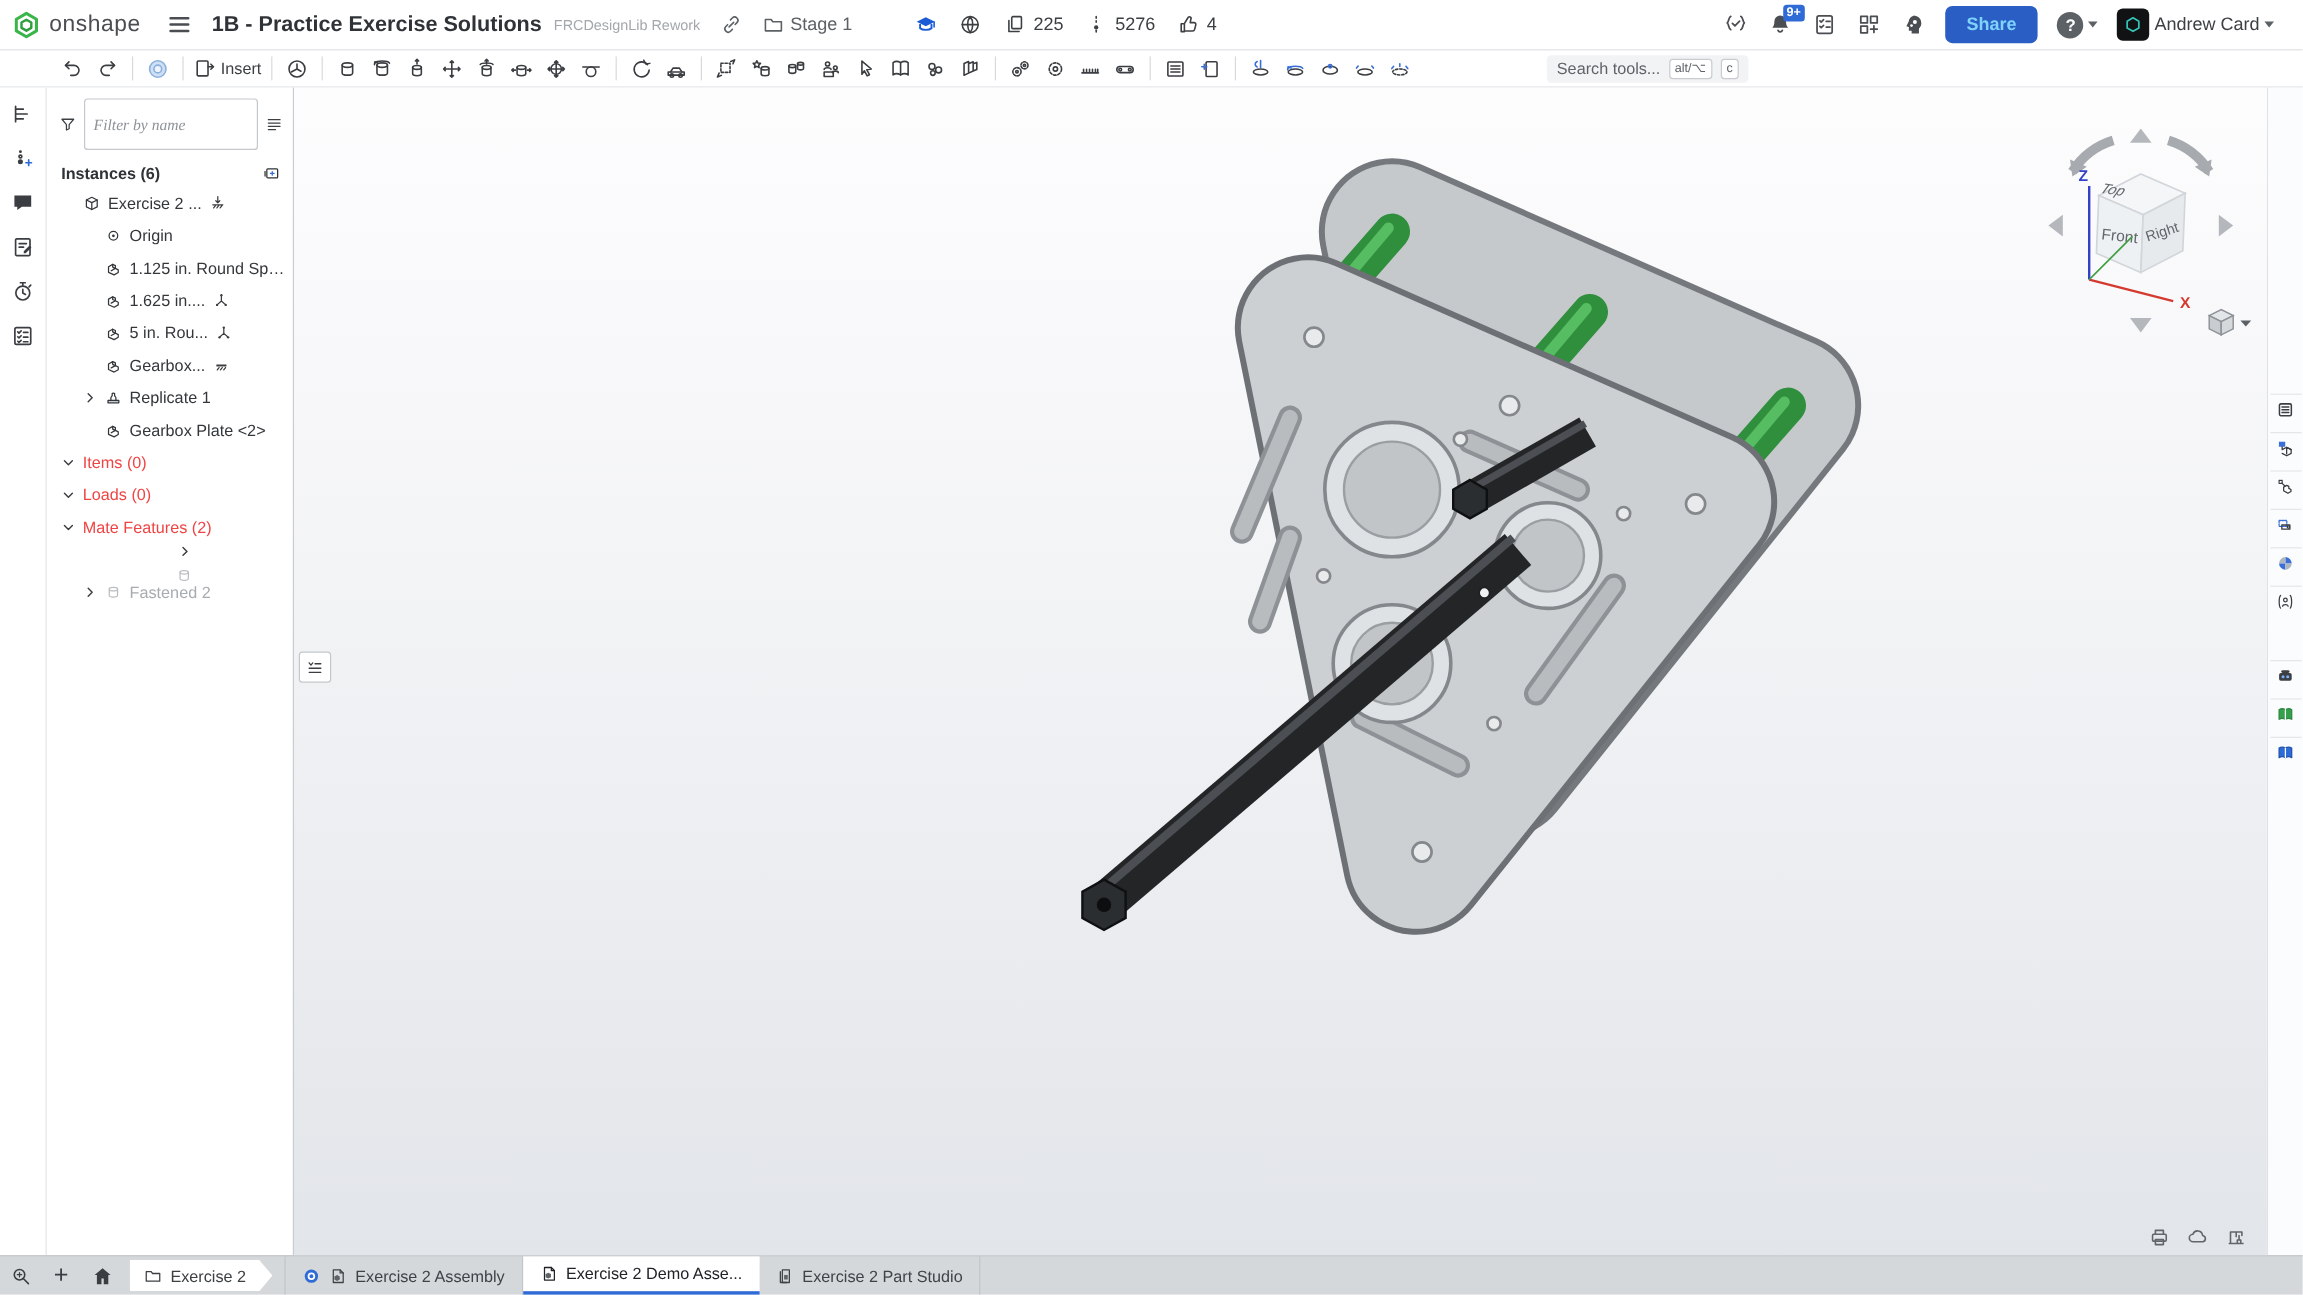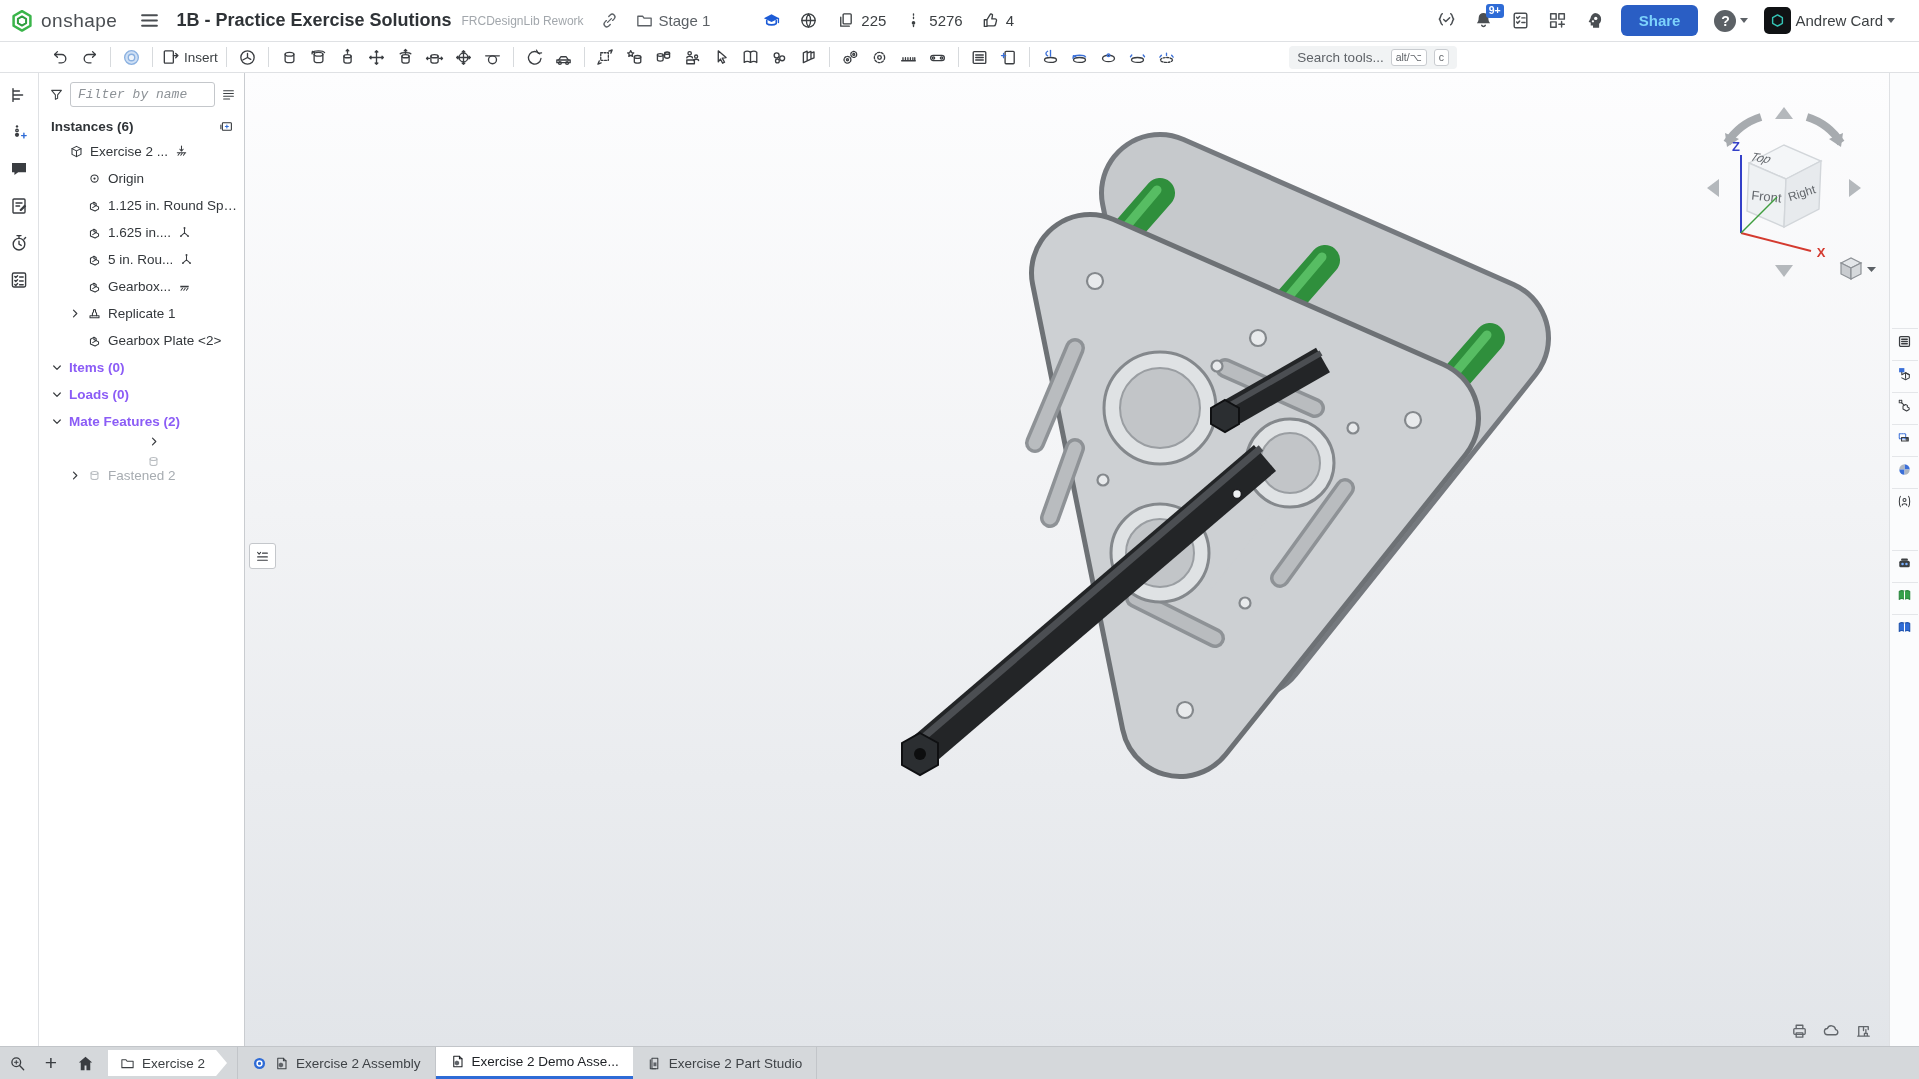--- a/index.html
+++ b/index.html
@@ -46,31 +46,31 @@
   .kbd{font-size:10.5px;color:#5f6368;background:#fff;border:1px solid #c9ccd0;border-radius:3px;padding:0 4px;line-height:15px;}
 
   
   .main{flex:1;display:flex;min-height:0;}
   .rail{width:var(--railw);border-right:1px solid var(--line);display:flex;flex-direction:column;align-items:center;padding-top:12px;gap:17px;flex:0 0 auto;background:#fff;}
   .railbtn{border:none;background:none;color:#3a3d41;cursor:pointer;}
   .railbtn .ic{width:20px;height:20px;}
 
   .panel{width:calc(var(--panelw) - var(--railw));border-right:1px solid var(--line2);background:#fff;flex:0 0 auto;display:flex;flex-direction:column;padding-top:9px;}
   .filter-row{display:flex;align-items:center;gap:6px;padding:0 8px 8px 10px;}
-  .filter-input{flex:1;height:25px;border:1px solid #c4c7cb;border-radius:3px;font-family:Liberation Mono, monospace;font-size:13px;font-style:italic;color:#6b7075;padding:0 7px;min-width:0;}
+  .filter-input{flex:1;height:43px;border:1px solid #c4c7cb;border-radius:3px;font-family:Liberation Serif, serif;font-size:13px;font-style:italic;color:#6b7075;padding:0 7px;min-width:0;}
   .filter-input::placeholder{color:#8d9297;font-style:italic;}
   .panel-h{display:flex;align-items:flex-start;justify-content:space-between;padding:4px 10px 4px 12px;font-size:13.5px;font-weight:700;color:#2f3337;}
   .tree{font-size:13.5px;color:#33373b;overflow:hidden;}
   .trow{display:flex;align-items:center;height:27px;gap:6px;cursor:pointer;padding-right:6px;}
   .trow .chev{width:12px;flex:0 0 12px;display:flex;justify-content:center;color:#3a3d41;}
   .trow .lbl{white-space:nowrap;overflow:hidden;text-overflow:ellipsis;}
   .trow .badge{color:#3a3d41;display:flex;}
   .trow.muted .lbl{color:#a7acb1;}
   .trow.muted{color:#b4b9bd;}
-  .trow.section .lbl{color:#8b5cf6;font-weight:bold;}
+  .trow.section .lbl{color:#ef4444;}
 
   .viewport{position:relative;flex:1;background:linear-gradient(180deg,#fdfdfe 0%,#f2f3f5 45%,#e2e5e9 100%);overflow:hidden;}
   .flyout-toggle{position:absolute;left:4px;top:470px;width:27px;height:26px;background:#fff;border:1px solid #c4c7cb;border-radius:3px;display:flex;align-items:center;justify-content:center;color:#3a3d41;cursor:pointer;}
   .vp-corner{position:absolute;right:16px;bottom:6px;display:flex;gap:13px;color:#62666b;}
   .viewcube{position:absolute;top:12px;right:10px;}
   .assembly{position:absolute;left:460px;top:25px;}
 
   .rightbar{width:30px;border-left:1px solid var(--line);background:#fbfcfd;flex:0 0 auto;display:flex;flex-direction:column;align-items:center;padding-top:255px;gap:6px;}
   .rb-btn{width:26px;height:26px;border:none;background:none;cursor:pointer;color:#3a3d41;display:flex;align-items:center;justify-content:center;border-top:1px solid #e4e6e9;}
   .rb-gap{height:24px;}

